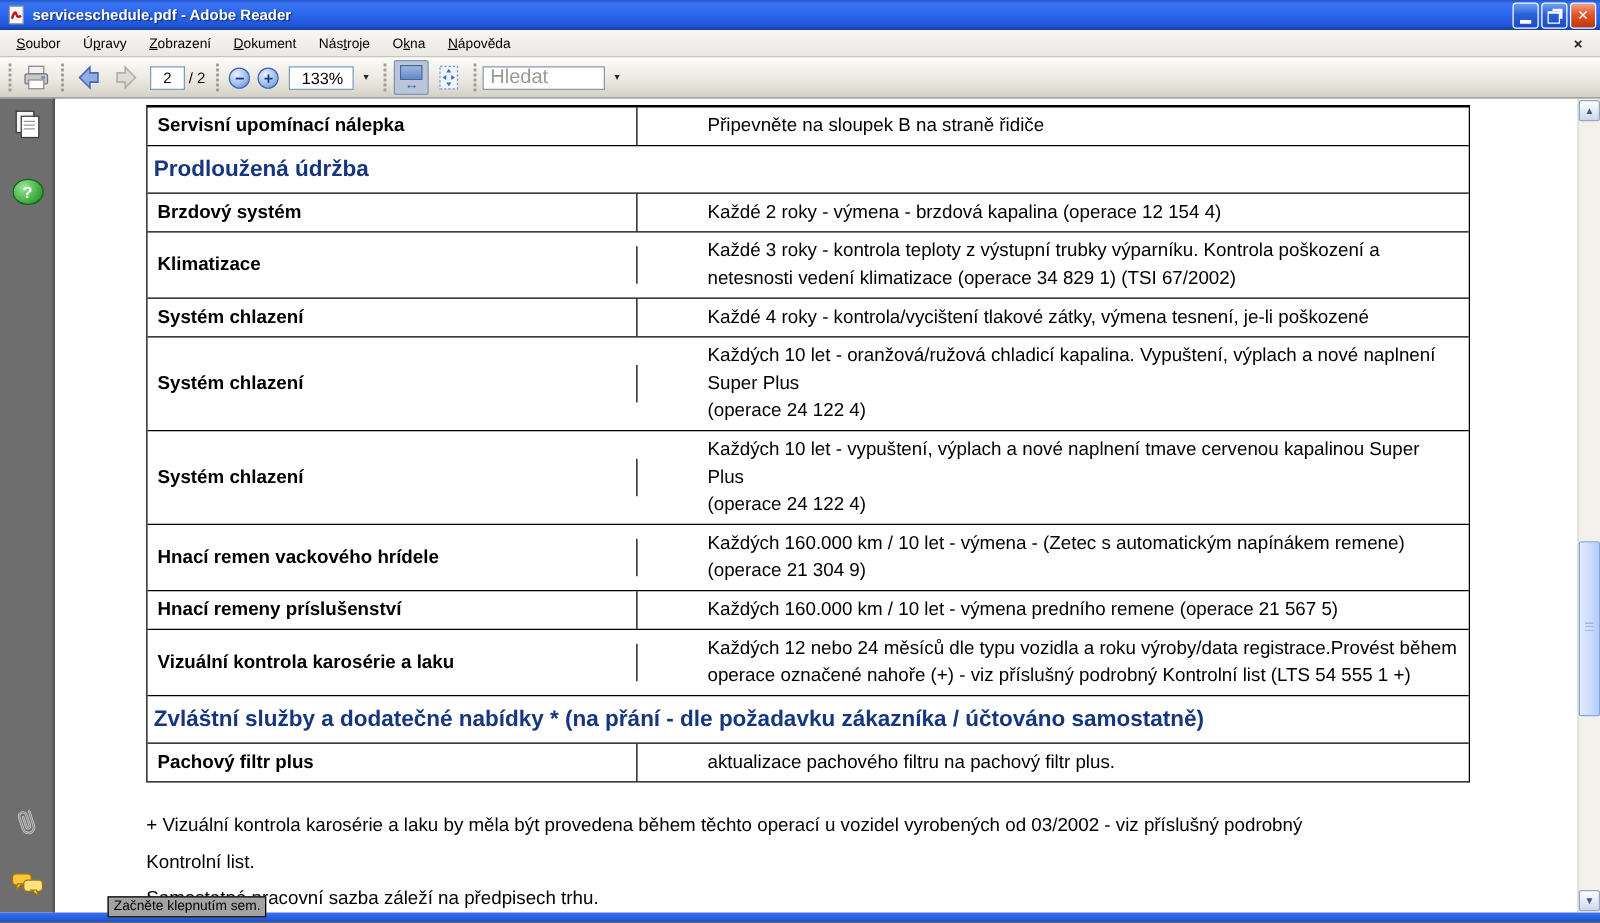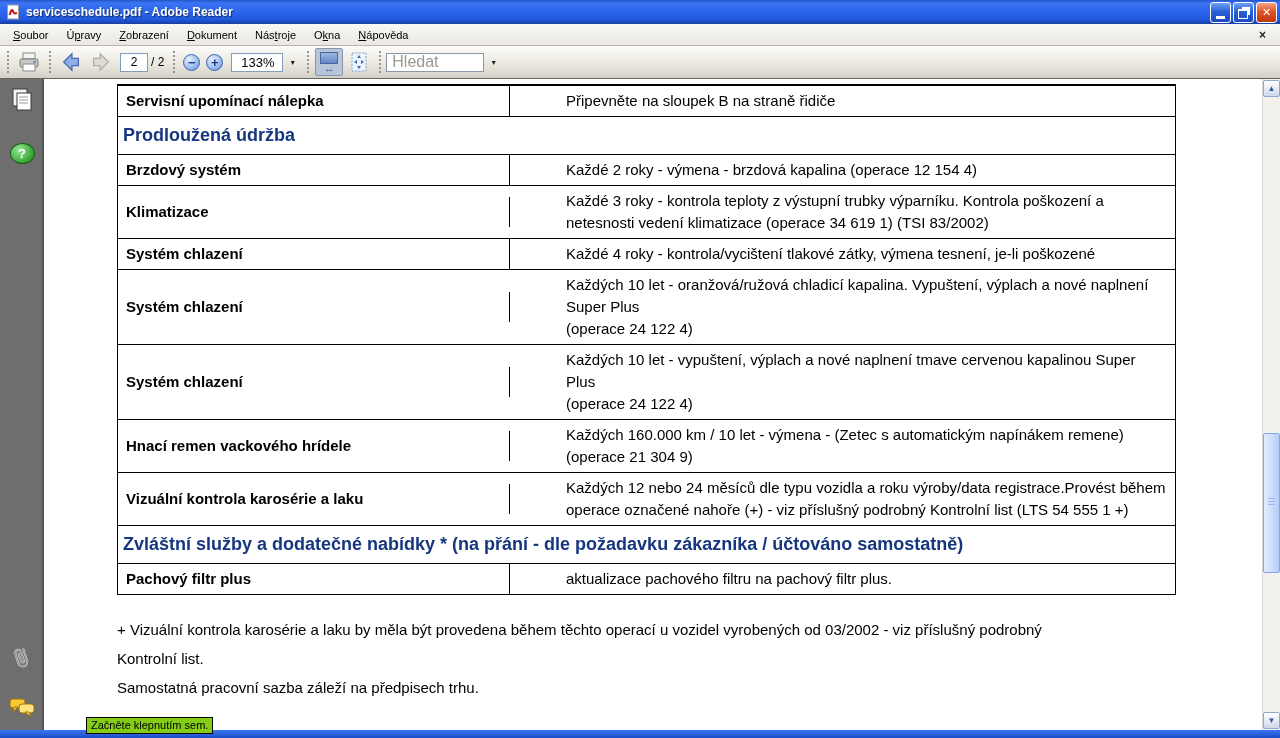--- a/index.html
+++ b/index.html
@@ -92,21 +92,21 @@
   .cell{box-sizing:border-box;font-size:15px;line-height:22px;padding:4px 8px;}
   .cell.c1{width:392px;flex:none;border-right:1px solid #000;font-weight:bold;}
   .cell.c2{flex:1;}
   .section-title{font-size:18px;font-weight:bold;color:#16367F;padding:7px 5px;line-height:23px;}
 
   .footnotes{margin:20px 0 0 71px;width:1065px;font-size:15px;line-height:29px;color:#000;}
 
   
   .bottomstrip{position:absolute;left:0;right:0;bottom:0;height:8px;
     background:linear-gradient(#3a74f0,#1c4ec8);}
-  .tooltip{position:absolute;left:86px;top:717px;background:#84cc16;border:1px solid #000;
+  .tooltip{position:absolute;left:86px;top:717px;background:#a3a3a3;border:1px solid #000;
     font-size:11px;padding:1px 4px 2px 4px;z-index:30;color:#000;white-space:nowrap;}
 </style>
 </head>
 <body>
 
 <div class="window">
 
   <div class="titlebar">
     <svg class="app-icon" viewBox="0 0 16 16">
       <rect x="2.5" y="1" width="11" height="14" fill="#ffffff" stroke="#9a9a9a"></rect>
@@ -238,21 +238,21 @@
           </div>
           <div class="trow">
             <div class="cell c1">Brzdový systém</div>
             <div class="cell c2">
               <div>Každé 2 roky - výmena - brzdová kapalina (operace 12 154 4)</div>
             </div>
           </div>
           <div class="trow">
             <div class="cell c1">Klimatizace</div>
             <div class="cell c2">
-              <div>Každé 3 roky - kontrola teploty z výstupní trubky výparníku. Kontrola poškození a netesnosti vedení klimatizace (operace 34 619 1) (TSI 83/2002)</div>
+              <div>Každé 3 roky - kontrola teploty z výstupní trubky výparníku. Kontrola poškození a netesnosti vedení klimatizace (operace 34 829 1) (TSI 67/2002)</div>
             </div>
           </div>
           <div class="trow">
             <div class="cell c1">Systém chlazení</div>
             <div class="cell c2">
               <div>Každé 4 roky - kontrola/vycištení tlakové zátky, výmena tesnení, je-li poškozené</div>
             </div>
           </div>
           <div class="trow">
             <div class="cell c1">Systém chlazení</div>
@@ -266,20 +266,26 @@
             <div class="cell c2">
               <div>Každých 10 let - vypuštení, výplach a nové naplnení tmave cervenou kapalinou Super Plus</div>
               <div>(operace 24 122 4)</div>
             </div>
           </div>
           <div class="trow">
             <div class="cell c1">Hnací remen vackového hrídele</div>
             <div class="cell c2">
               <div>Každých 160.000 km / 10 let - výmena - (Zetec s automatickým napínákem remene)</div>
               <div>(operace 21 304 9)</div>
+            </div>
+          </div>
+          <div class="trow">
+            <div class="cell c1">Hnací remeny príslušenství</div>
+            <div class="cell c2">
+              <div>Každých 160.000 km / 10 let - výmena predního remene (operace 21 567 5)</div>
             </div>
           </div>
           <div class="trow">
             <div class="cell c1">Vizuální kontrola karosérie a laku</div>
             <div class="cell c2">
               <div>Každých 12 nebo 24 měsíců dle typu vozidla a roku výroby/data registrace.Provést během operace označené nahoře (+) - viz příslušný podrobný Kontrolní list (LTS 54 555 1 +)</div>
             </div>
           </div>
           <div class="trow">
             <div class="section-title">Zvláštní služby a dodatečné nabídky * (na přání - dle požadavku zákazníka / účtováno samostatně)</div>

